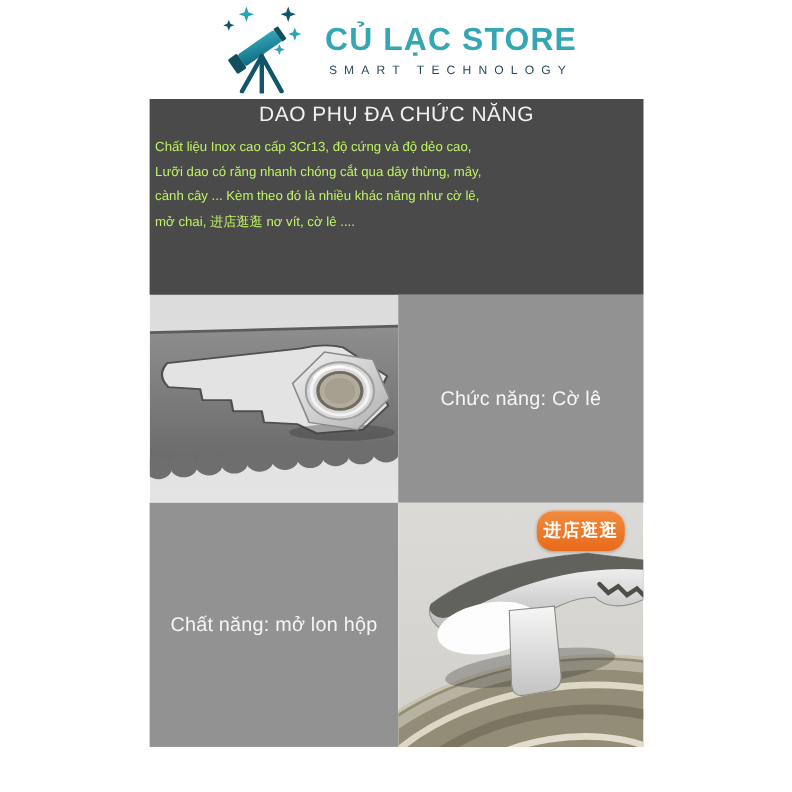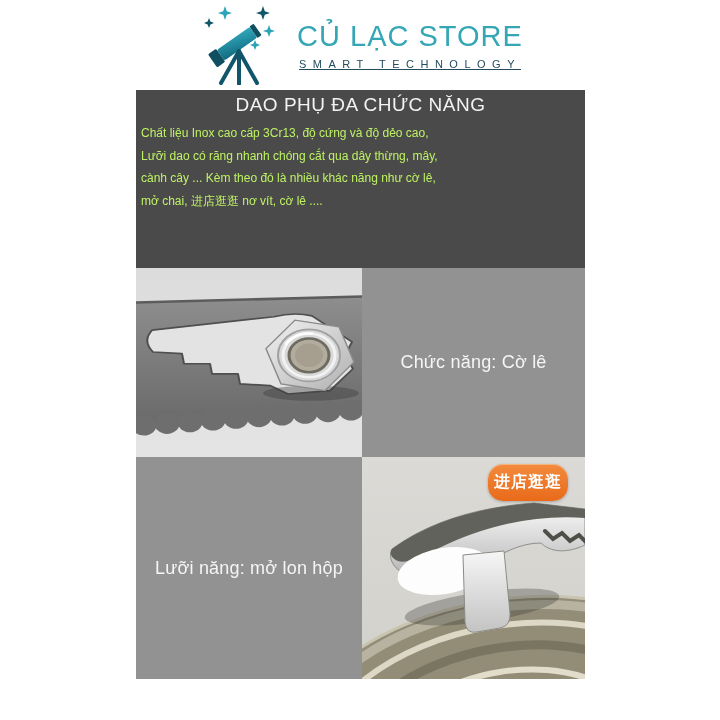--- a/index.html
+++ b/index.html
@@ -8,24 +8,24 @@
     font-family:"Liberation Sans","DejaVu Sans",sans-serif;
   }
   
   .brand{
     position:absolute;top:2px;left:0;right:0;height:86px;
     display:flex;justify-content:center;align-items:center;gap:12px;
   }
   .brand-icon{width:88px;height:80px;flex:0 0 auto;}
   .brand-text{display:flex;flex-direction:column;align-items:center;}
   .brand-name{
-    font-size:29px;font-weight:normal;color:#35a6b4;letter-spacing:1px;white-space:nowrap;text-align:center;
+    font-size:29px;font-weight:bold;color:#35a6b4;letter-spacing:1px;white-space:nowrap;text-align:center;
   }
   .brand-tagline{
-    margin-top:5px;font-size:11px;color:#244c5c;letter-spacing:6.5px;white-space:nowrap;text-decoration:underline;
+    margin-top:5px;font-size:11px;color:#244c5c;letter-spacing:6.5px;white-space:nowrap;
   }
   
   .content{position:absolute;left:136px;top:90px;width:449px;}
   .info-panel{
     background:#4a4a4a;height:178px;color:#ededed;overflow:hidden;
   }
   .info-title{
     margin:0;padding-top:4px;text-align:center;font-weight:normal;
     font-size:19px;letter-spacing:.5px;color:#f2f2f2;
   }
@@ -150,21 +150,21 @@
           </g>
         </svg>
       </div>
       <div class="cell right gray">
         <span class="caption">Chức năng: Cờ lê</span>
       </div>
     </div>
 
     <div class="row row2">
       <div class="cell left gray">
-        <span class="caption">Lưỡi năng: mở lon hộp</span>
+        <span class="caption">Chất năng: mở lon hộp</span>
       </div>
       <div class="cell right photo">
         <svg viewBox="0 0 223 222" preserveAspectRatio="none">
           <defs>
             <linearGradient id="cBg" x1="0" y1="0" x2="0" y2="1">
               <stop offset="0" stop-color="#dbdad6"></stop>
                 <stop offset="1" stop-color="#d1d0cb"></stop>
             </linearGradient>
             <linearGradient id="chromeG" x1="0" y1="0" x2="0" y2="1">
               <stop offset="0" stop-color="#fbfbfb"></stop>

